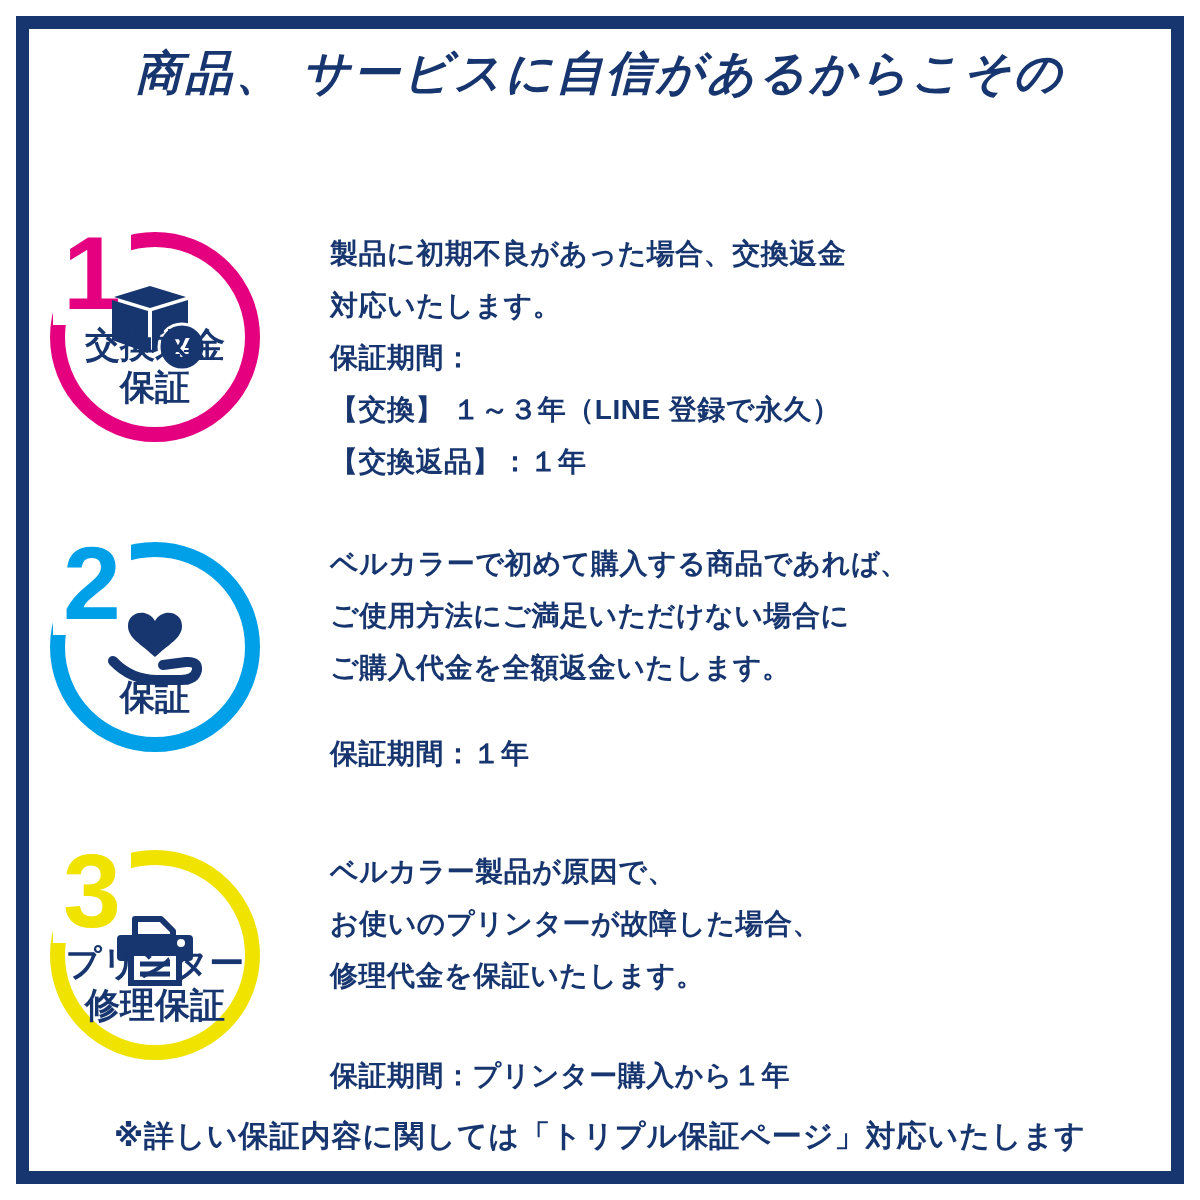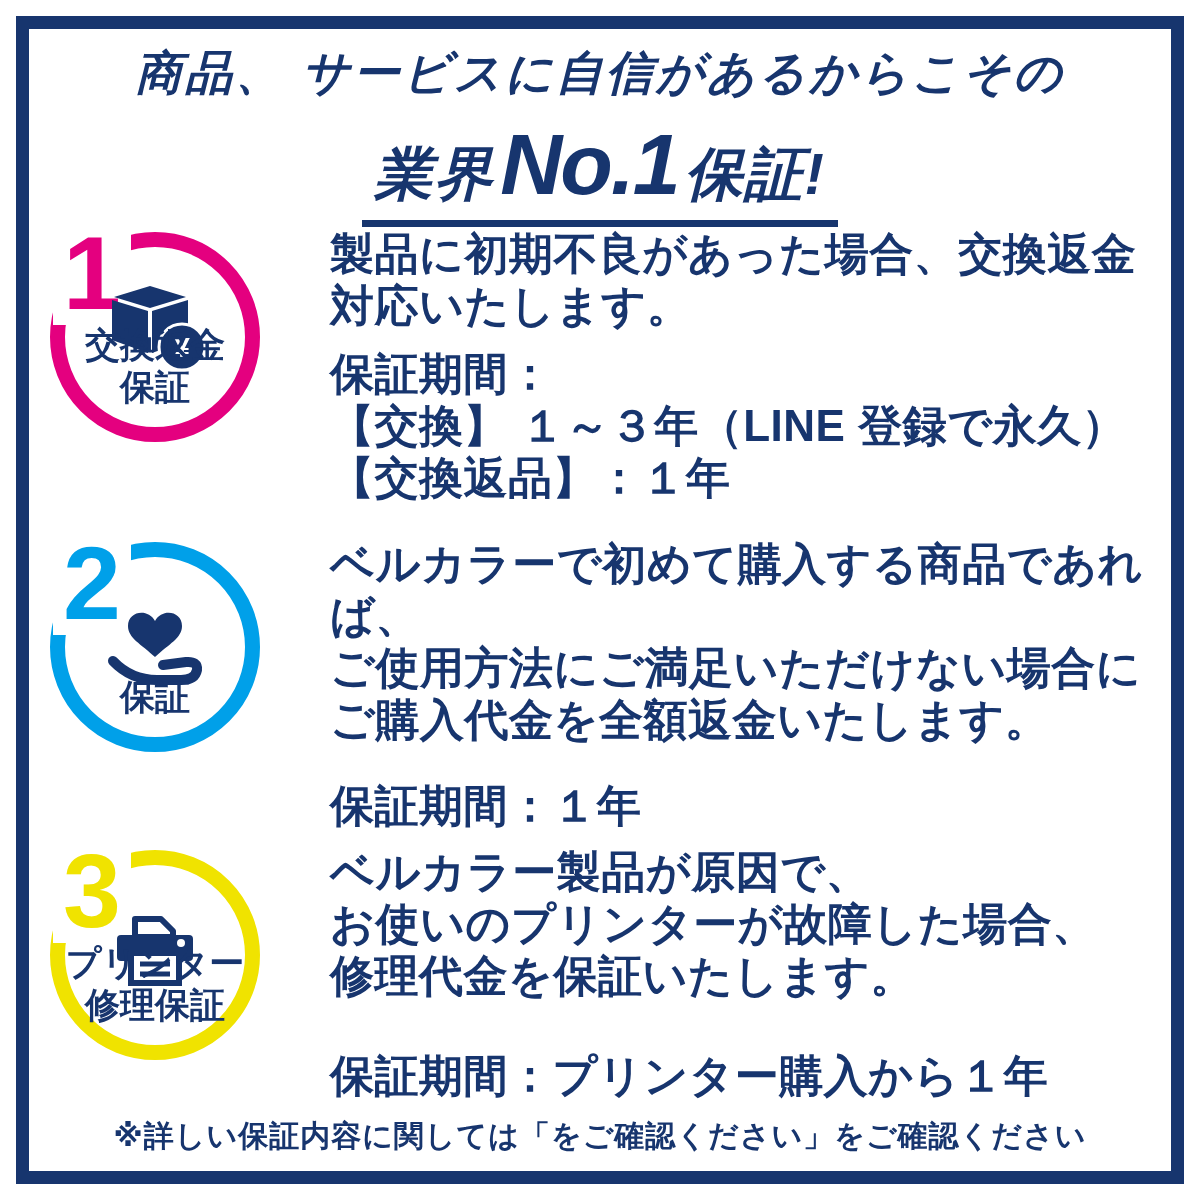--- a/index.html
+++ b/index.html
@@ -47,46 +47,41 @@
     position:absolute; top:28px; left:50%; transform:translateX(-50%);
   }
   .badge-label {
     position:absolute; left:-18px; right:-18px; bottom:20px;
     text-align:center; font-size:35px; line-height:1.18;
     font-weight:bold; color:var(--navy);
   }
 
   .text-col {
     margin-left:280px;
-    font-weight:bold; font-size:44px; line-height:52px;
+    font-weight:bold; font-size:28px; line-height:52px;
     letter-spacing:0.5px;
   }
-  .period-1 { margin-top:16px; }
+  .period-1 { }
   .period-2 { margin-top:34px; }
   .period-3 { margin-top:48px; }
 
   .footer {
     position:absolute; top:1116px; left:0; width:100%;
     text-align:center; font-size:30px; font-weight:bold;
     letter-spacing:1px;
   }
   svg text { font-family:"Liberation Sans","DejaVu Sans",sans-serif; }
 </style>
 </head>
 <body>
 
 <div class="frame"></div>
 
 <div class="header">
   <div class="header-line1">商品、 サービスに自信があるからこその</div>
-  <div>
-    <div class="header-line2">
-      <span>業界</span><span class="no1">No.1</span><span>保証!</span>
-    </div>
-  </div>
 </div>
 
 <div class="row row-1">
   <div class="badge" style="border-color: rgb(228, 0, 127);">
     <div class="badge-num" style="color: rgb(228, 0, 127);">1</div>
     <span class="badge-icon">
       <svg width="122" height="100" viewBox="0 0 122 100">
         <g fill="#17356E">
           <polygon points="20,22 56,11 92,22 56,33"></polygon>
           <polygon points="18,25 54,36 54,78 18,65"></polygon>
@@ -156,13 +151,13 @@
   <div class="text-col">
     <div>ベルカラー製品が原因で、</div>
     <div>お使いのプリンターが故障した場合、</div>
     <div>修理代金を保証いたします。</div>
     <div class="period-3">
       <div>保証期間：プリンター購入から１年</div>
     </div>
   </div>
 </div>
 
-<div class="footer">※詳しい保証内容に関しては「をご確認ください」をご確認ください</div>
+<div class="footer">※詳しい保証内容に関しては「トリプル保証ページ」対応いたします</div>
 
 </body></html>

